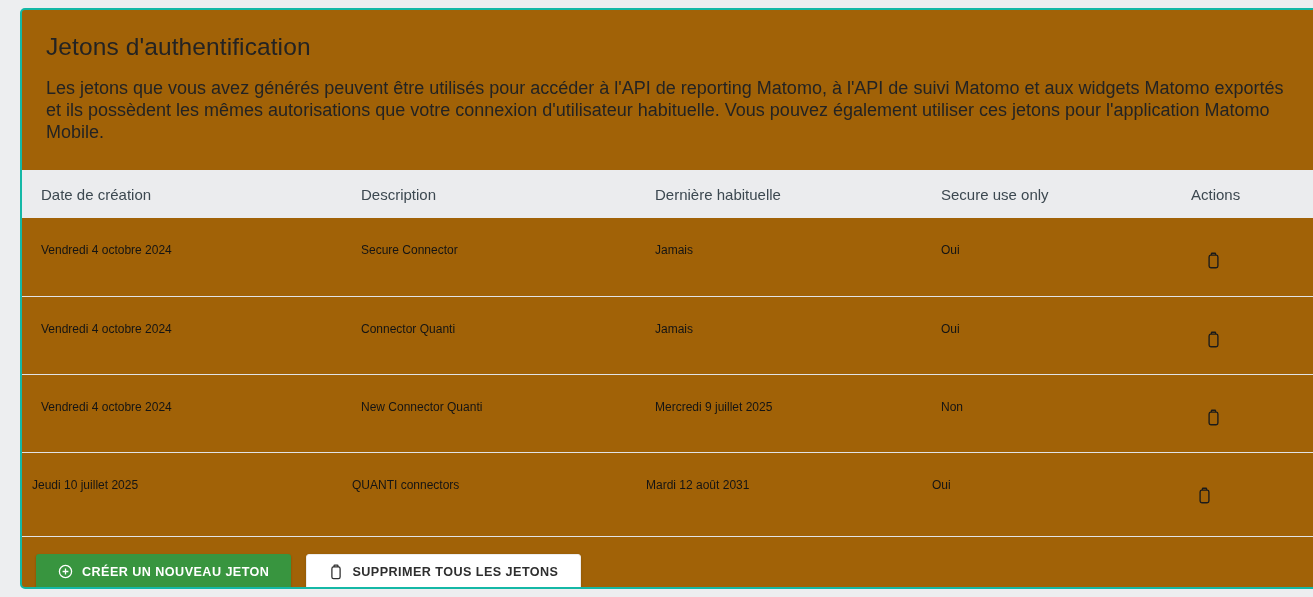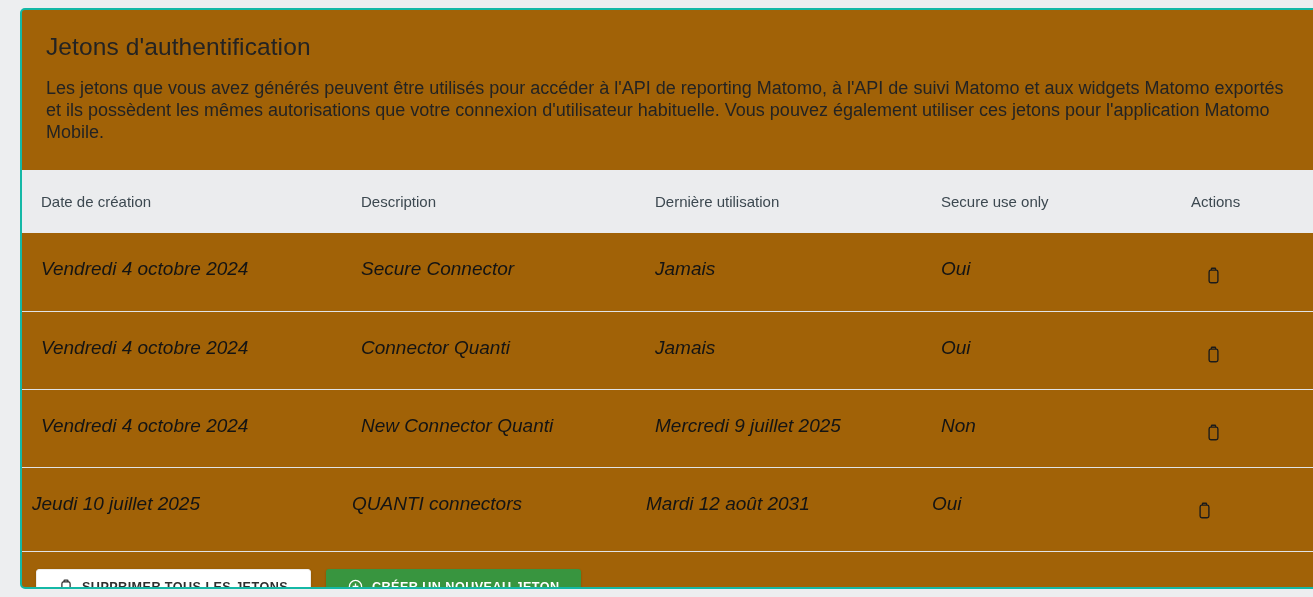--- a/index.html
+++ b/index.html
@@ -37,36 +37,35 @@
     max-width: 1250px;
   }
   table.tokens {
     width: 100%;
     border-collapse: collapse;
     margin-top: 27px;
     table-layout: fixed;
   }
   table.tokens thead th {
     background: #ebecee;
-    height: 63px;
+    height: 48px;
     text-align: left;
     vertical-align: middle;
     padding: 0 0 0 19px;
     font-weight: 400;
     font-size: 15px;
     color: #3c4850;
   }
   table.tokens tbody td {
     height: 78px;
     vertical-align: top;
     padding: 25px 0 0 19px;
-    font-size: 19px;
+    font-size: 12px;
     color: #141414;
     border-bottom: 1px solid #e1e3e5;
-    font-style: italic;
   }
   table.tokens tbody tr:last-child td { height: 84px; padding-left: 10px; }
   td.actions-cell { padding: 25px 0 0 19px; }
   .trash-btn {
     background: transparent;
     border: none;
     padding: 0;
     margin: 9px 0 0 15px;
     cursor: pointer;
     line-height: 0;
@@ -120,21 +119,21 @@
       <col style="width:320px">
         <col style="width:294px">
         <col style="width:286px">
         <col style="width:250px">
         <col>
     </colgroup>
     <thead>
       <tr>
         <th>Date de création</th>
         <th>Description</th>
-        <th>Dernière utilisation</th>
+        <th>Dernière habituelle</th>
         <th>Secure use only</th>
         <th>Actions</th>
       </tr>
     </thead>
     <tbody>
       <tr>
         <td>Vendredi 4 octobre 2024</td>
         <td>Secure Connector</td>
         <td>Jamais</td>
         <td>Oui</td>
@@ -194,33 +193,33 @@
                 <rect x="3.1" y="3.1" width="8.8" height="12.6" rx="1.8"></rect>
               </svg>
             </span>
           </button>
         </td>
       </tr>
     </tbody>
   </table>
 
   <div class="footer-buttons">
+    <button class="btn btn-green">
+      <span class="icon">
+        <svg width="15" height="15" viewBox="0 0 16 16" fill="none" stroke="#ffffff" stroke-width="1.4">
+          <circle cx="8" cy="8" r="6.5"></circle>
+          <path d="M8 4.9 V11.1 M4.9 8 H11.1"></path>
+        </svg>
+      </span>
+      <span>CRÉER UN NOUVEAU JETON</span>
+    </button>
     <button class="btn btn-white">
       <span class="icon">
         <svg width="14" height="16" viewBox="0 0 15 17" fill="none" stroke="#2e2e2e" stroke-width="1.35">
           <path d="M5.4 3.1 V1.9 a0.7 0.7 0 0 1 0.7 -0.7 h2.8 a0.7 0.7 0 0 1 0.7 0.7 V3.1"></path>
           <rect x="3.1" y="3.1" width="8.8" height="12.6" rx="1.8"></rect>
         </svg>
       </span>
       <span>SUPPRIMER TOUS LES JETONS</span>
     </button>
-    <button class="btn btn-green">
-      <span class="icon">
-        <svg width="15" height="15" viewBox="0 0 16 16" fill="none" stroke="#ffffff" stroke-width="1.4">
-          <circle cx="8" cy="8" r="6.5"></circle>
-          <path d="M8 4.9 V11.1 M4.9 8 H11.1"></path>
-        </svg>
-      </span>
-      <span>CRÉER UN NOUVEAU JETON</span>
-    </button>
   </div>
 
 </div>
 
 </body></html>

